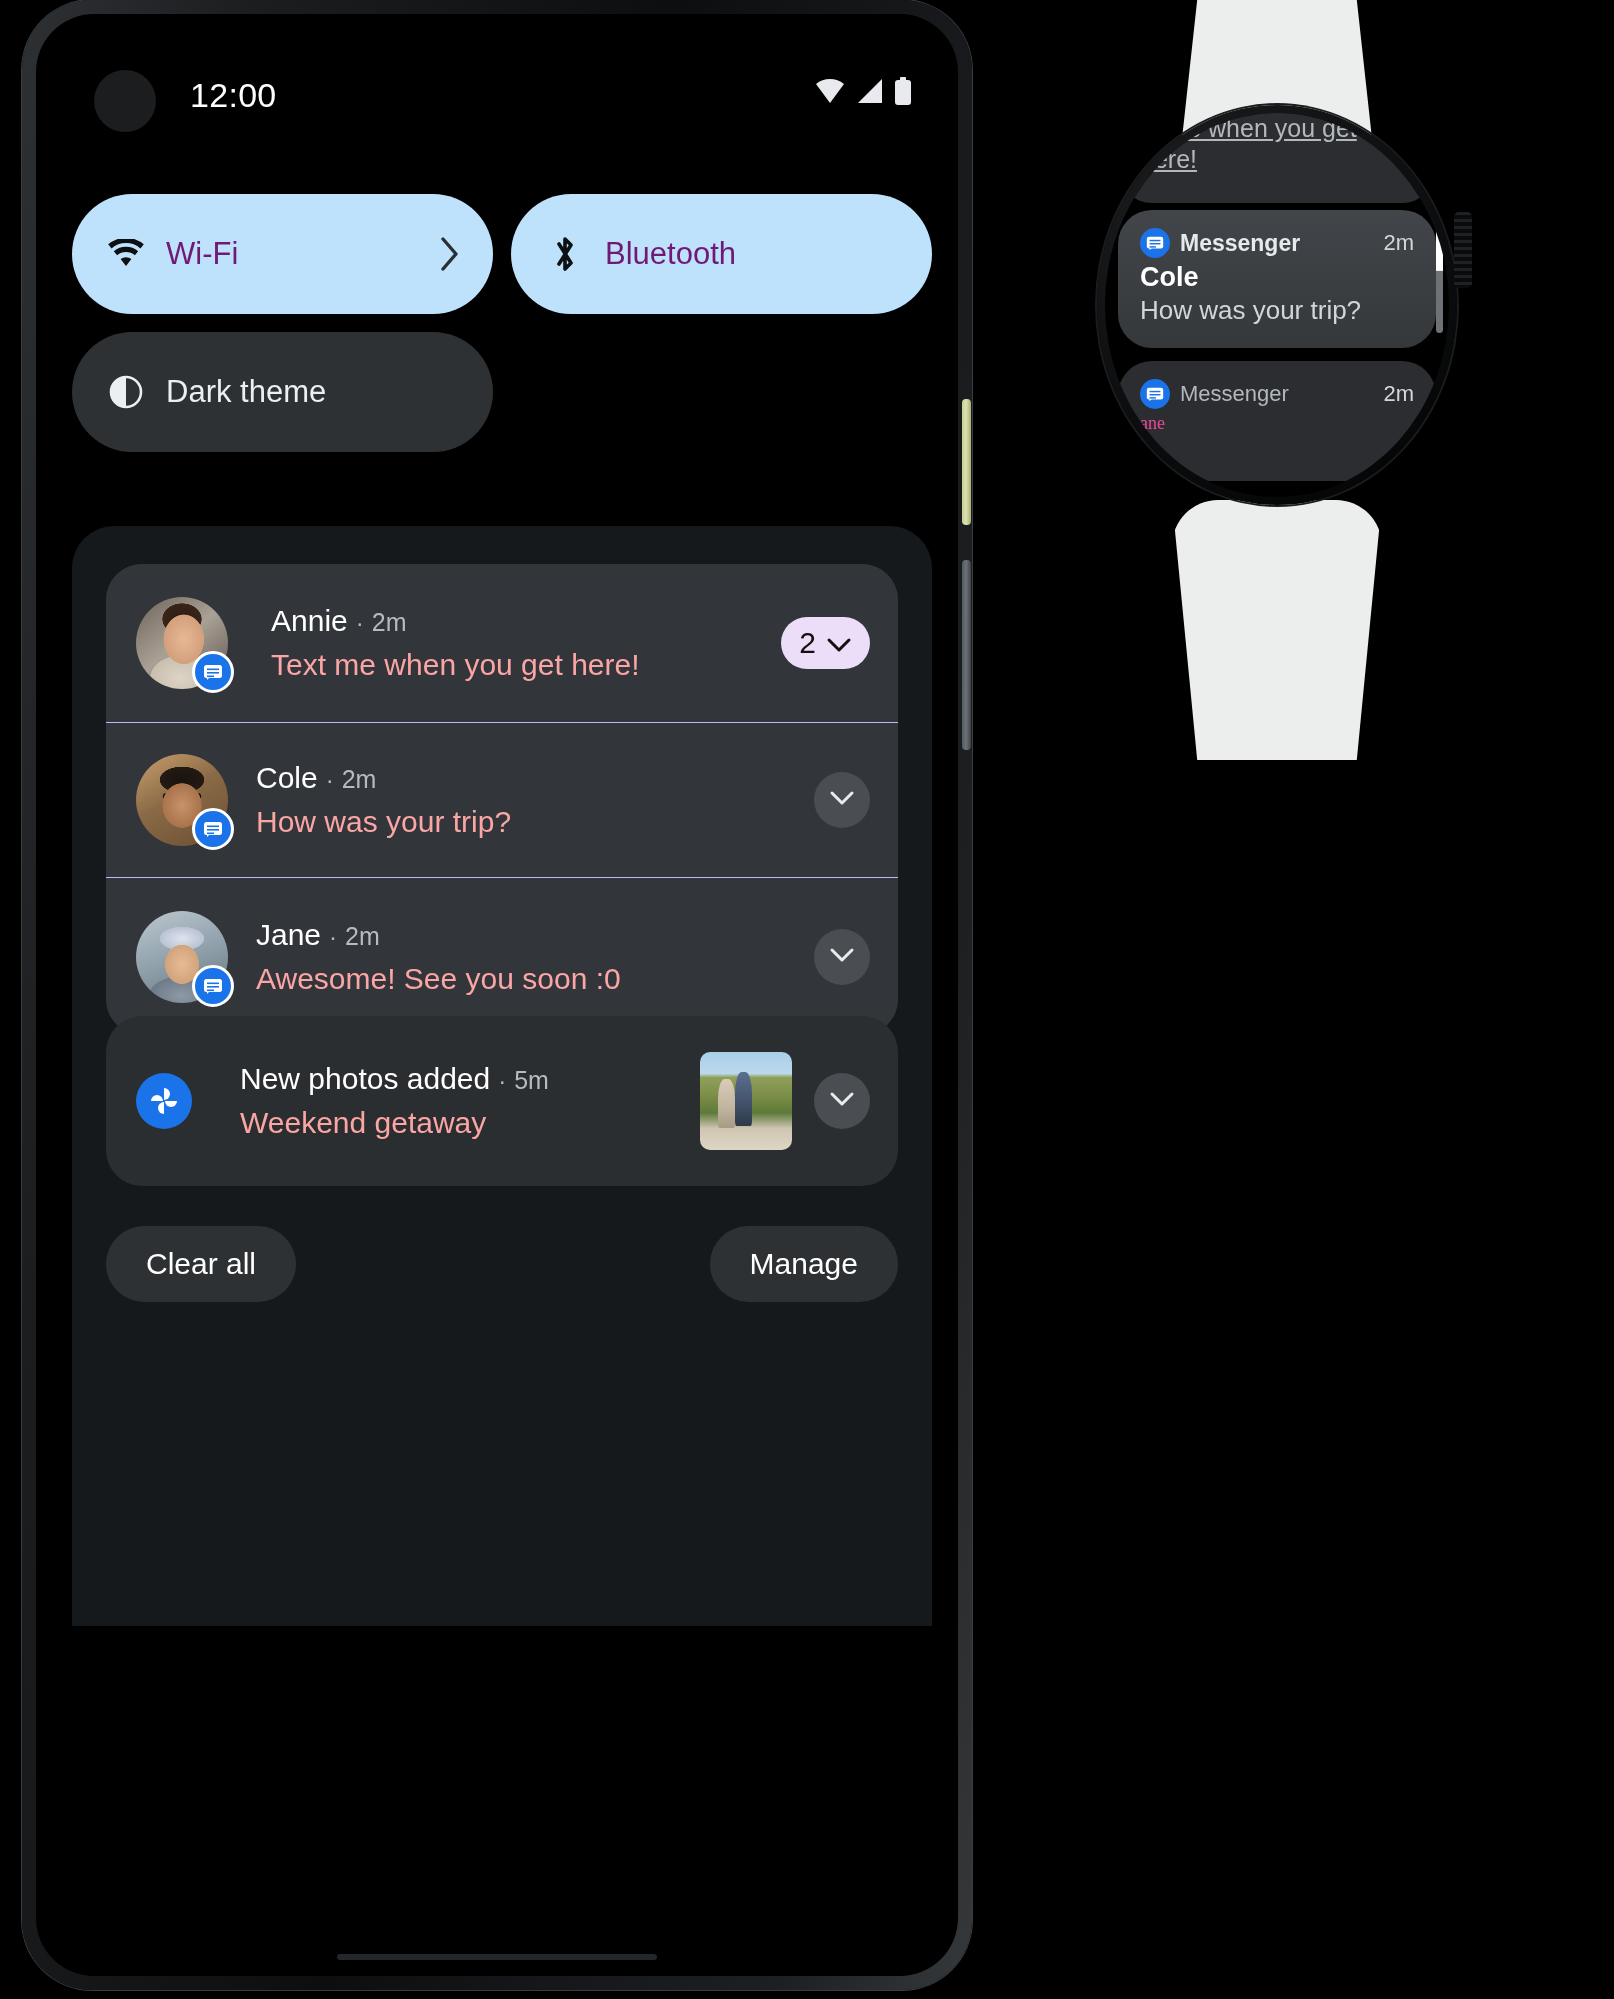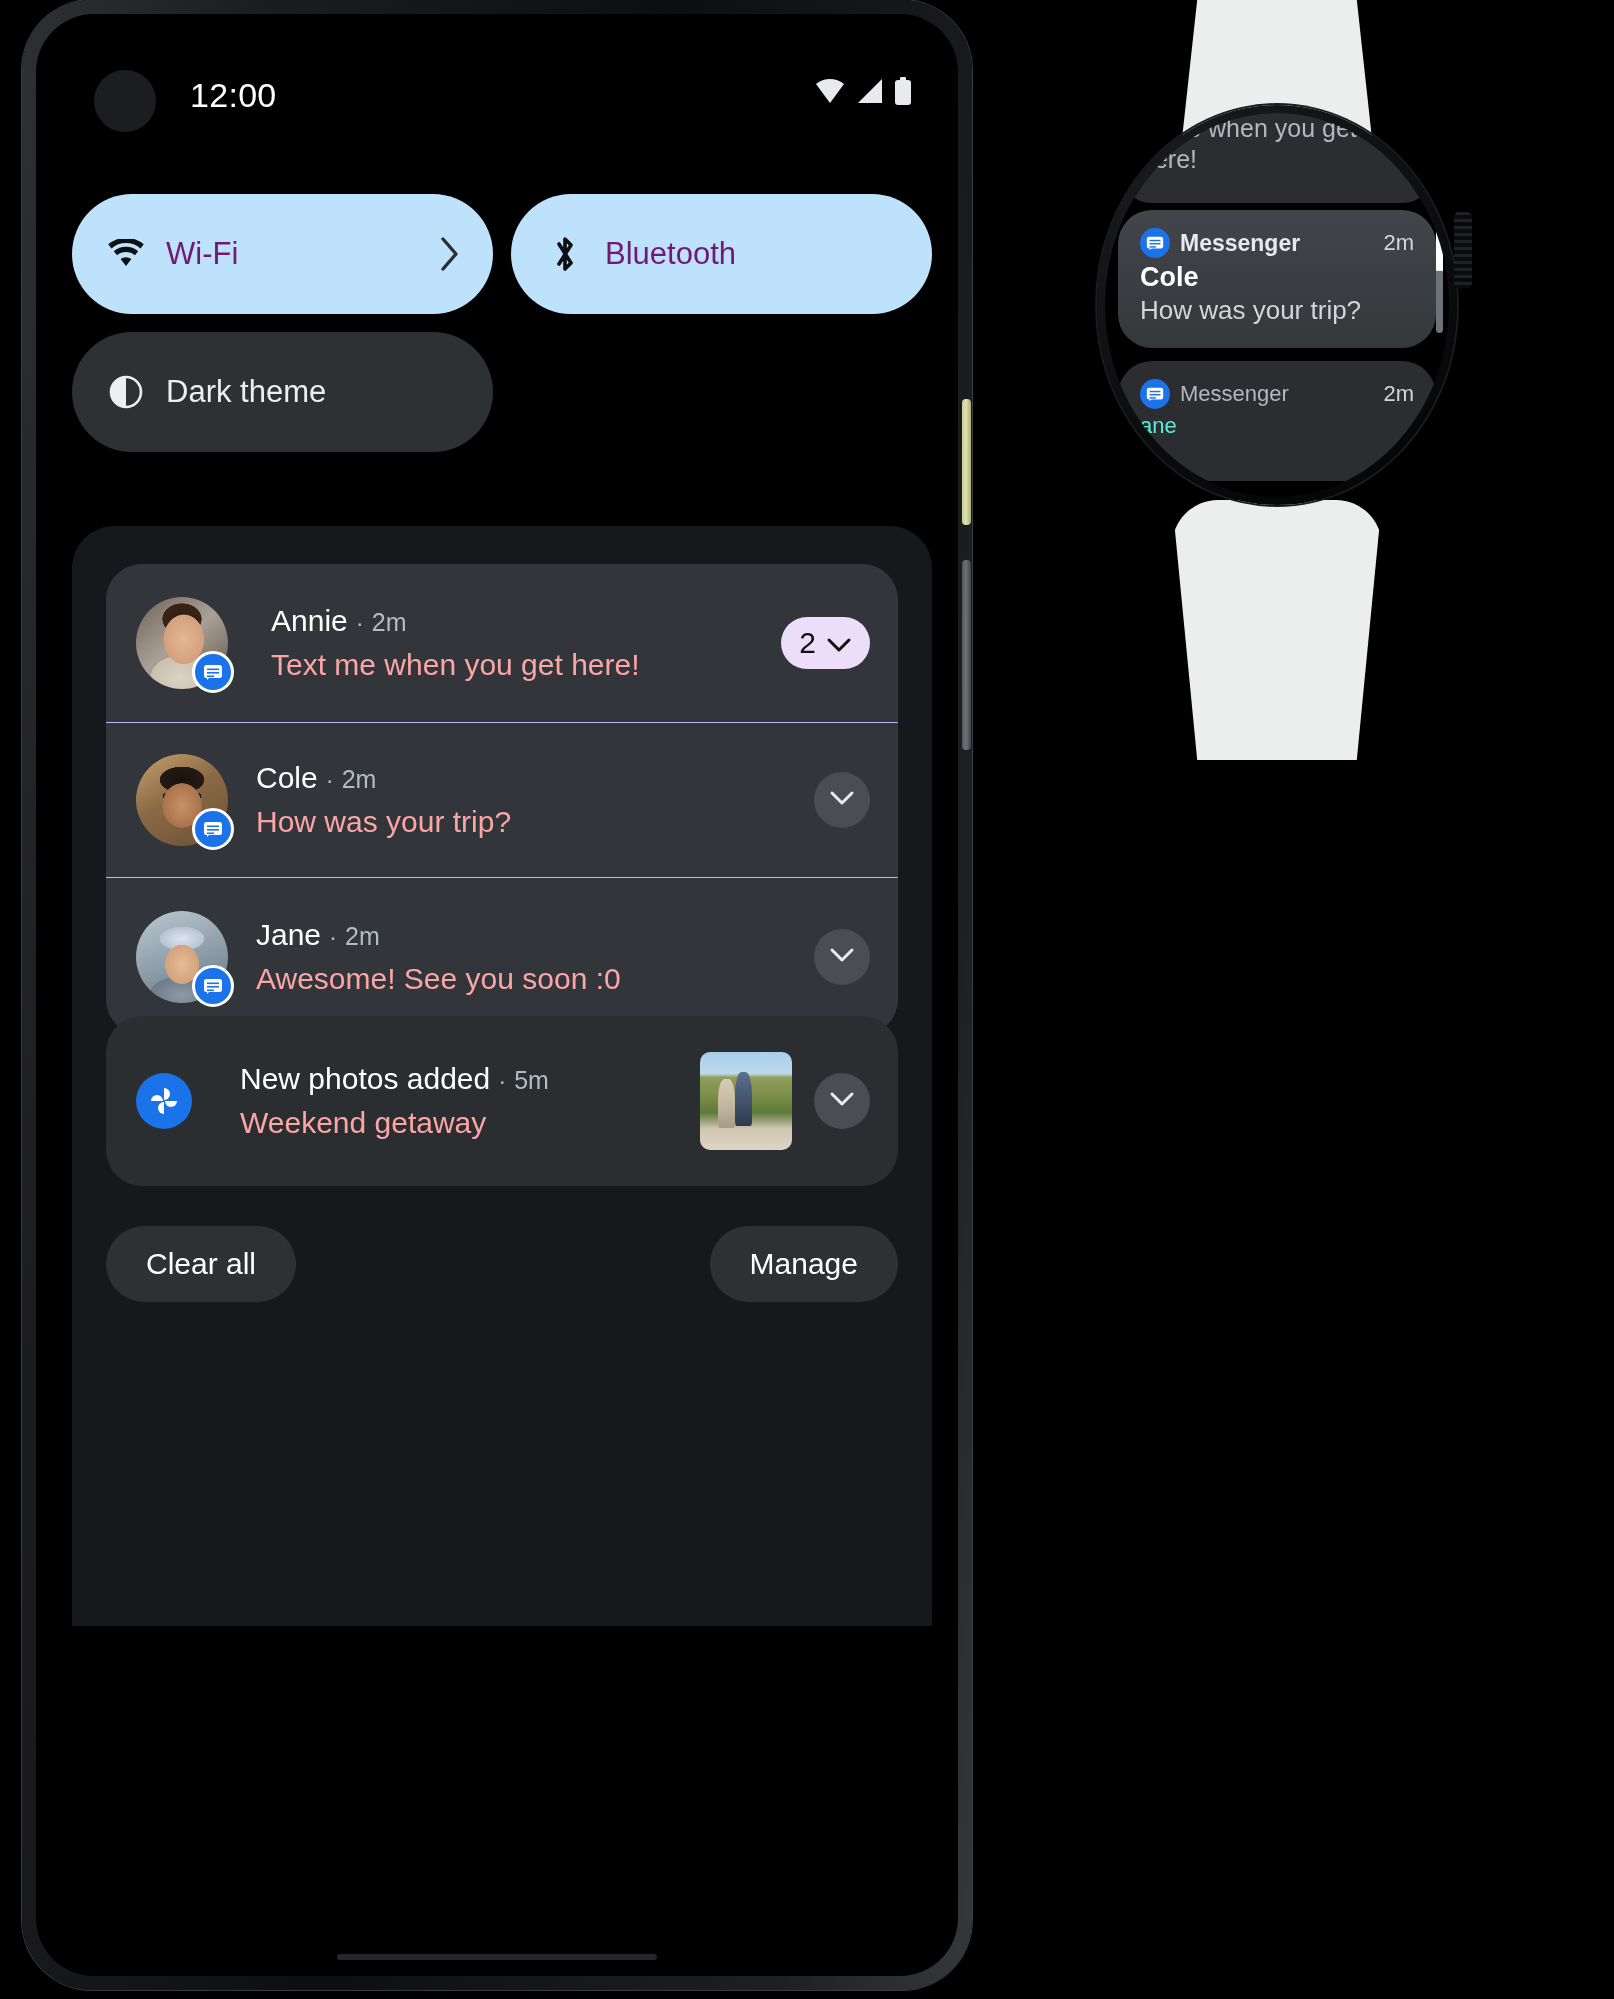--- a/index.html
+++ b/index.html
@@ -228,20 +228,21 @@
     background: #3a3d40;
     color: #e7eaec;
     padding: 18px 22px;
   }
   #watch-card-prev {
     top: -36px; height: 126px;
     background: #2b2d30;
     color: #b3b8bc;
     font-size: 25px; line-height: 1.25;
     padding-top: 36px;
+    text-decoration: underline;
   }
   #watch-card-main {
     top: 97px; height: 138px;
     background: linear-gradient(180deg,#42464a,#34383b);
   }
   #watch-card-next {
     top: 248px; height: 120px;
     background: #2b2d30;
     color: #b3b8bc;
   }
@@ -251,21 +252,21 @@
   .watch-app-icon {
     width: 30px; height: 30px; border-radius: 50%;
     background: #1a73e8; flex:0 0 auto;
     display:flex;align-items:center;justify-content:center;
   }
   .watch-app-name { font-size: 23px; color: #e7eaec; font-weight: bold; }
   .watch-time { margin-left:auto; font-size: 22px; color: #d3d7da; }
   .watch-sender { font-size: 27px; color:#ffffff; font-weight: bold; margin-top: 4px; }
   .watch-msg { font-size: 26px; color:#d2d6d9; margin-top: 2px; white-space: nowrap; }
   #watch-card-next .watch-app-name { font-weight: normal; color:#b3b8bc; font-size: 22px; }
-  #watch-card-next .watch-sender { color:#5eead4; font-size: 22px; font-weight: normal; }
+  #watch-card-next .watch-sender { color:#ec4899; font-size: 18px; font-weight: normal; font-family: Liberation Serif, serif; }
   #watch-scroll-indicator {
     position: absolute; right: 6px; top: 112px;
     width: 7px; height: 108px; border-radius: 4px;
     background: linear-gradient(180deg,#ffffff 0%,#ffffff 42%,#6d7276 43%,#6d7276 100%);
     cursor: pointer;
   }
 
   
   .ph-annie { background:
       radial-gradient(ellipse 36% 44% at 52% 46%, #e7b794 0%, #d3a07c 60%, transparent 62%),

